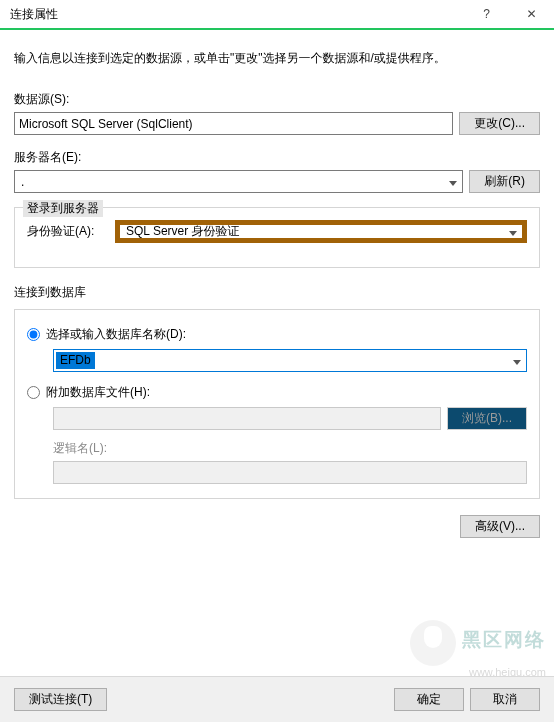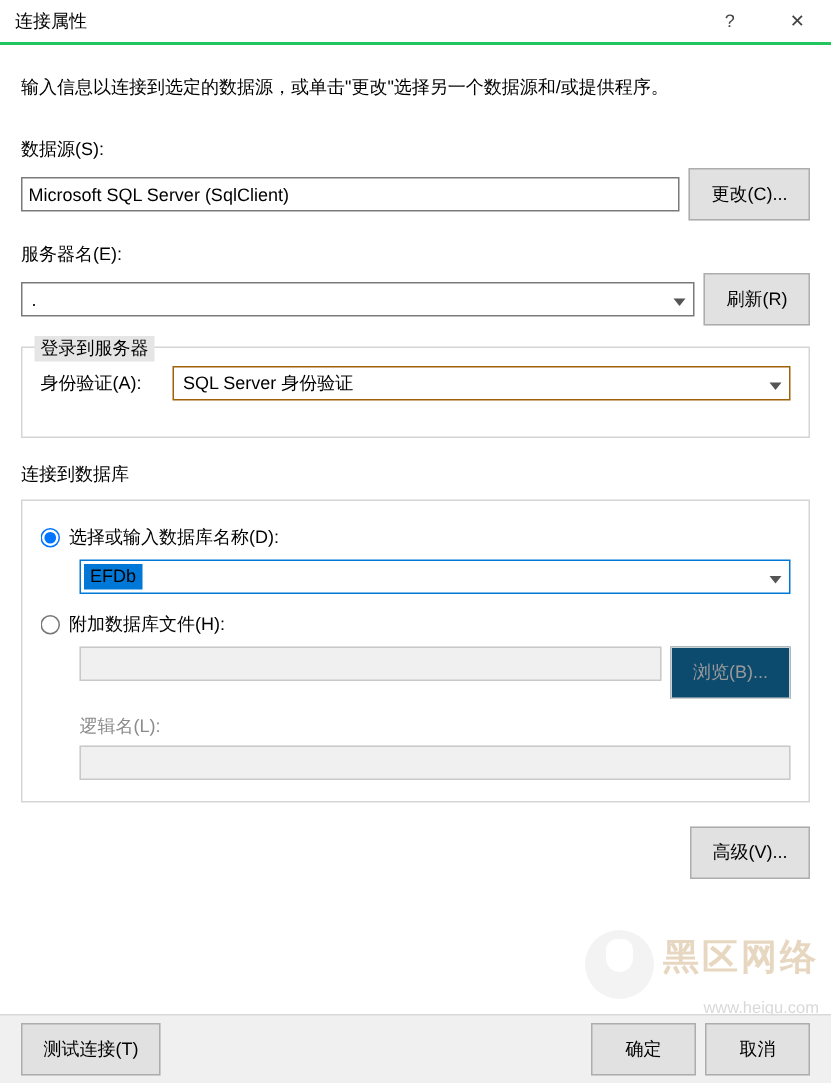--- a/index.html
+++ b/index.html
@@ -12,21 +12,21 @@
 .instruction { margin: 8px 0 24px 0; }
 .field-group { margin-bottom: 14px; }
 .label { margin-bottom: 4px; display: block; }
 .row { display: flex; gap: 6px; align-items: center; }
 input[type=text], input[type=password], select.native, .combo {
   height: 23px; border: 1px solid #7a7a7a; padding: 2px 4px; background: #fff; font-size: 12px;
 }
 input[type=text]:disabled, .disabled-input { background: #f0f0f0; color: #8a8a8a; border-color: #c9c9c9; }
 .readonly-box { flex: 1; }
 .btn-std {
-  height: 35px; padding: 0 14px; border: 1px solid #adadad; background: #e1e1e1; cursor: default;
+  height: 23px; padding: 0 14px; border: 1px solid #adadad; background: #e1e1e1; cursor: default;
   display: inline-flex; align-items: center; justify-content: center; min-width: 70px;
 }
 .btn-std.disabled { color: #9a9a9a; border-color: #d0d0d0; background: #0c4a6e; }
 .combo { display: flex; align-items: center; position: relative; padding: 0; }
 .combo span.val { flex: 1; padding: 0 6px; }
 .combo .chev, select.native ~ .chev { width: 18px; text-align: center; color: #555; }
 .fieldset { border: 1px solid #d5d5d5; padding: 12px 12px 14px 12px; margin-bottom: 16px; position: relative; }
 .fieldset .legend { position: absolute; top: -8px; left: 8px; background: #e5e5e5; padding: 0 4px; }
 .form-line { display: flex; align-items: center; gap: 8px; margin-bottom: 10px; }
 .form-line .lbl { width: 70px; text-align: right; }
@@ -43,27 +43,27 @@
 .attach-row .inp { flex: 1; }
 .logical-row { margin-left: 26px; }
 .footer-right { display: flex; justify-content: flex-end; padding: 0 14px 10px 14px; }
 .bottom-bar {
   position: absolute; bottom: 0; left: 0; right: 0; height: 46px;
   background: #f0f0f0; border-top: 1px solid #d9d9d9;
   display: flex; align-items: center; padding: 0 14px; gap: 6px;
 }
 .bottom-bar .spacer { flex: 1; }
 .watermark { position: absolute; right: 8px; bottom: 44px; opacity: 0.25; pointer-events: none; text-align: right; }
-.watermark .big { font-size: 24px; font-weight: bold; letter-spacing: 2px; color: #a16207; text-align: center; }
+.watermark .big { font-size: 19px; font-weight: bold; letter-spacing: 2px; color: #0f766e; text-align: center; }
 .watermark .small { font-size: 11px; color: #666; }
 .watermark .circ { width: 46px; height: 46px; border-radius: 50%; background: #d0d0d0; display: inline-block; margin-right: 6px; vertical-align: middle; position: relative; }
 .watermark .circ::after { content: ""; position: absolute; width: 18px; height: 22px; background: #fff; border-radius: 8px 8px 10px 10px; top: 6px; left: 14px; }
 .group-title { margin: 4px 0 8px 0; }
 .chev-glyph::after { content: ""; display: inline-block; width: 0; height: 0; border-left: 4px solid transparent; border-right: 4px solid transparent; border-top: 5px solid #555; }
-.auth-select { flex: 1; height: 23px; border: 1px solid #a16207; display: flex; align-items: center; background: #fff; }
+.auth-select { flex: 1; height: 23px; border: 5px solid #a16207; display: flex; align-items: center; background: #fff; }
 .auth-select .val { flex: 1; padding: 0 6px; }
 .auth-select .chev { width: 18px; text-align: center; }
 </style>
 </head>
 <body>
 
 <div class="titlebar">
   <div class="title">连接属性</div>
   <div class="btn">?</div>
   <div class="btn">✕</div>

